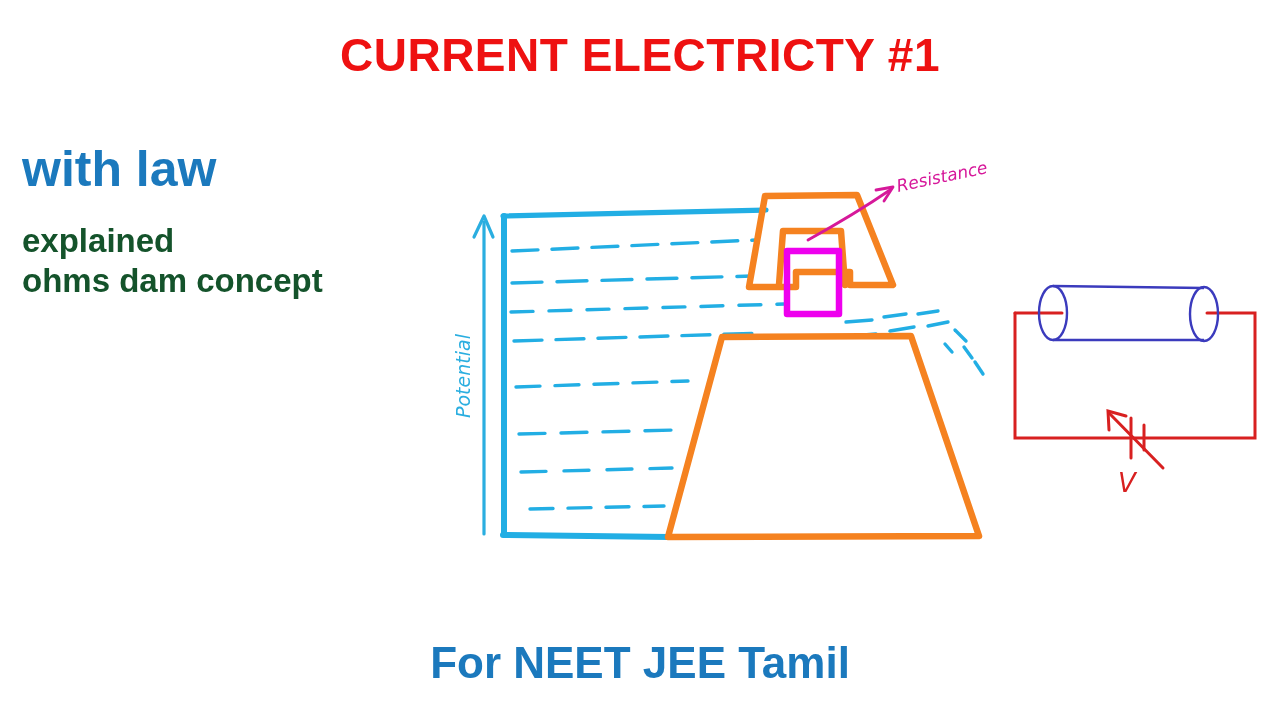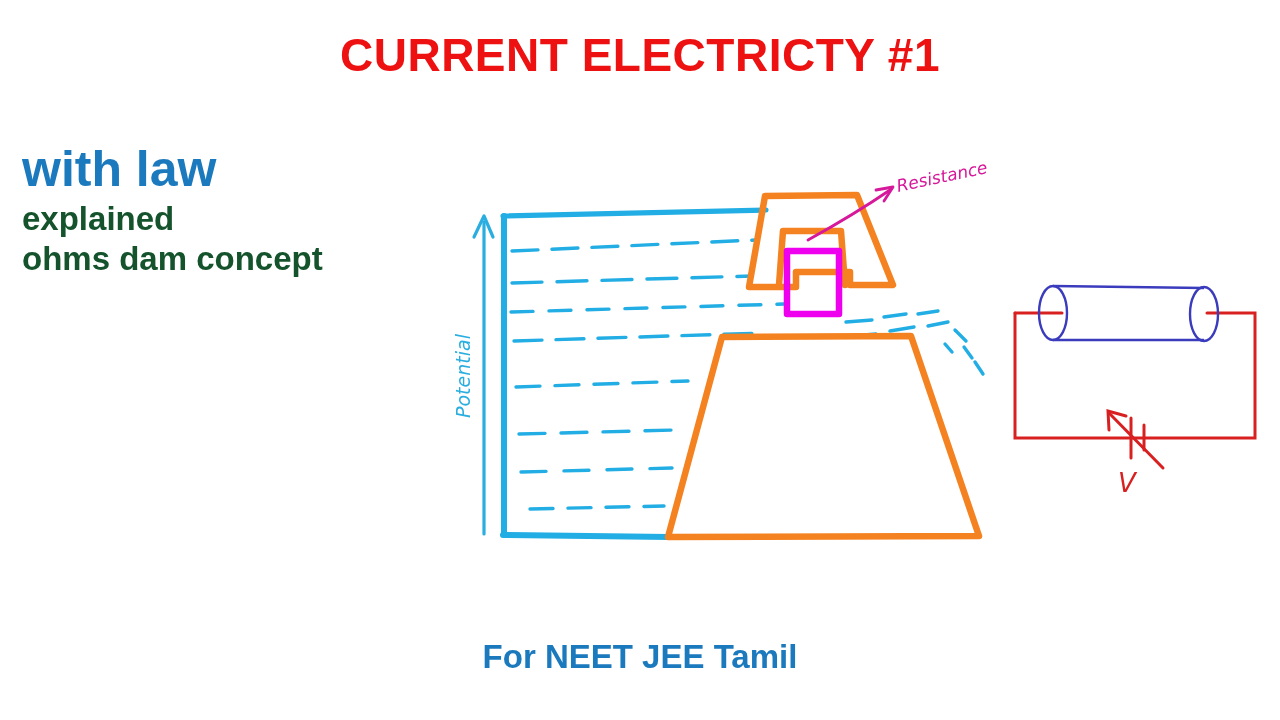--- a/index.html
+++ b/index.html
@@ -45,30 +45,30 @@
     line-height: 1.18;
     white-space: nowrap;
   }
   .line-sub {
     font-size: 33px;
     font-weight: bold;
     color: #14532b;
     line-height: 1.22;
     white-space: nowrap;
   }
-  #sub-block { }
+  #sub-block { margin-top: 22px; }
 
   
   #caption {
     position: absolute;
     left: 0;
     top: 638px;
     width: 1280px;
     text-align: center;
-    font-size: 33px;
+    font-size: 44px;
     font-weight: bold;
     color: #1b79bd;
   }
 
   
   #drawing {
     position: absolute;
     left: 0;
     top: 0;
     width: 1280px;

